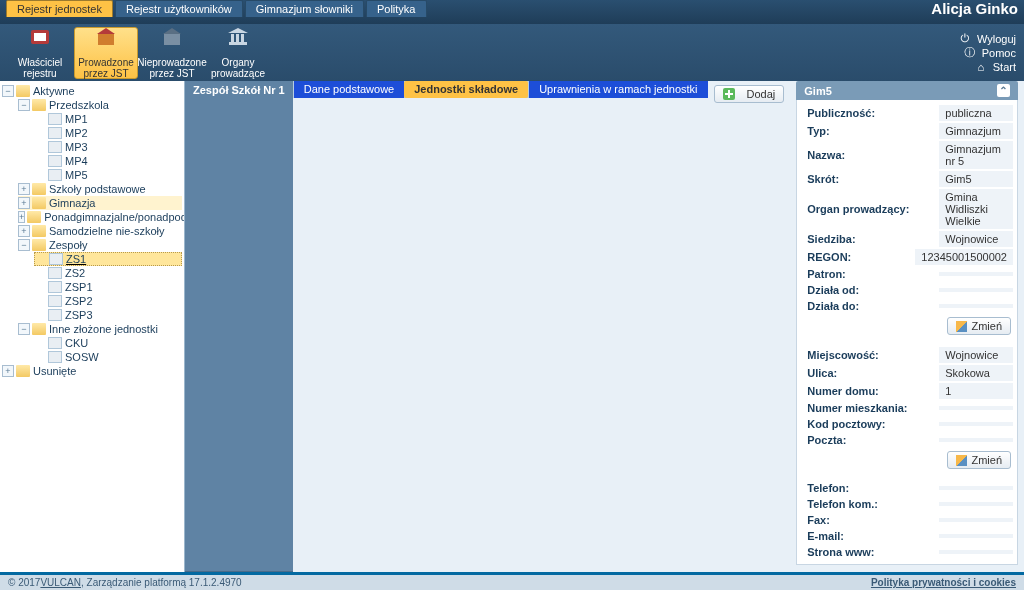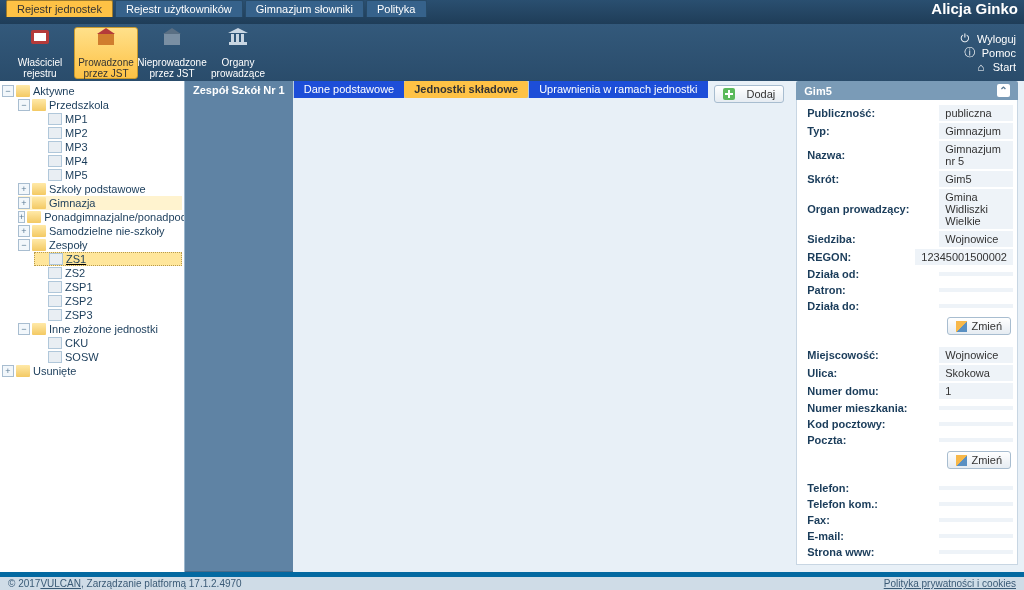--- a/index.html
+++ b/index.html
@@ -58,23 +58,23 @@
 
 .details { background: #fff; border: 1px solid #c8d6e3; border-top: none; padding: 4px; }
 .field-row { display: flex; align-items: center; min-height: 16px; }
 .field-label { width: 138px; padding: 2px 6px; color: #1a3c5a; font-weight: bold; font-size: 11px; }
 .field-val { flex: 1; background: #eef3f8; padding: 2px 6px; color: #333; font-size: 11px; margin: 1px 0; }
 .action-row { display: flex; justify-content: flex-end; padding: 3px 2px; }
 .btn-change { background: linear-gradient(#fff, #e6ecf2); border: 1px solid #a8bdd0; border-radius: 3px; padding: 2px 8px; display: inline-flex; align-items: center; gap: 4px; cursor: pointer; font-size: 11px; color: #333; }
 .pencil-ico { width: 11px; height: 11px; background: linear-gradient(135deg, #f7b84a 50%, #5a90c2 50%); transform: rotate(0deg); }
 .gap { height: 8px; }
 
-.footer { height: 18px; background: #cfdce7; display: flex; align-items: center; padding: 0 8px; font-size: 10px; color: #3a5a76; border-top: 5px solid #0369a1; text-align: right; }
+.footer { height: 18px; background: #cfdce7; display: flex; align-items: center; padding: 0 8px; font-size: 10px; color: #3a5a76; border-top: 3px solid #0369a1; text-align: right; }
 .footer a { color: #3a5a76; text-decoration: underline; }
-.footer .right { margin-left: auto; }
+.footer .right { margin-left: auto; font-weight: bold; }
 </style>
 </head>
 <body>
 
 <div class="app">
   <div class="topbar">
     <div class="tabs" id="top-tabs">
         <div class="tab active">Rejestr jednostek</div>
         <div class="tab">Rejestr użytkowników</div>
         <div class="tab">Gimnazjum słowniki</div>
@@ -343,25 +343,25 @@
             </div>
             <div class="field-row">
               <div class="field-label">Siedziba:</div>
               <div class="field-val">Wojnowice</div>
             </div>
             <div class="field-row">
               <div class="field-label">REGON:</div>
               <div class="field-val">12345001500002</div>
             </div>
             <div class="field-row">
+              <div class="field-label">Patron:</div>
+              <div class="field-val"></div>
+            </div>
+            <div class="field-row">
               <div class="field-label">Działa od:</div>
-              <div class="field-val"></div>
-            </div>
-            <div class="field-row">
-              <div class="field-label">Patron:</div>
               <div class="field-val"></div>
             </div>
             <div class="field-row">
               <div class="field-label">Działa do:</div>
               <div class="field-val"></div>
             </div>
             <div class="action-row">
               <button class="btn-change">
                 <span class="pencil-ico"></span>
                 <span>Zmień</span>

